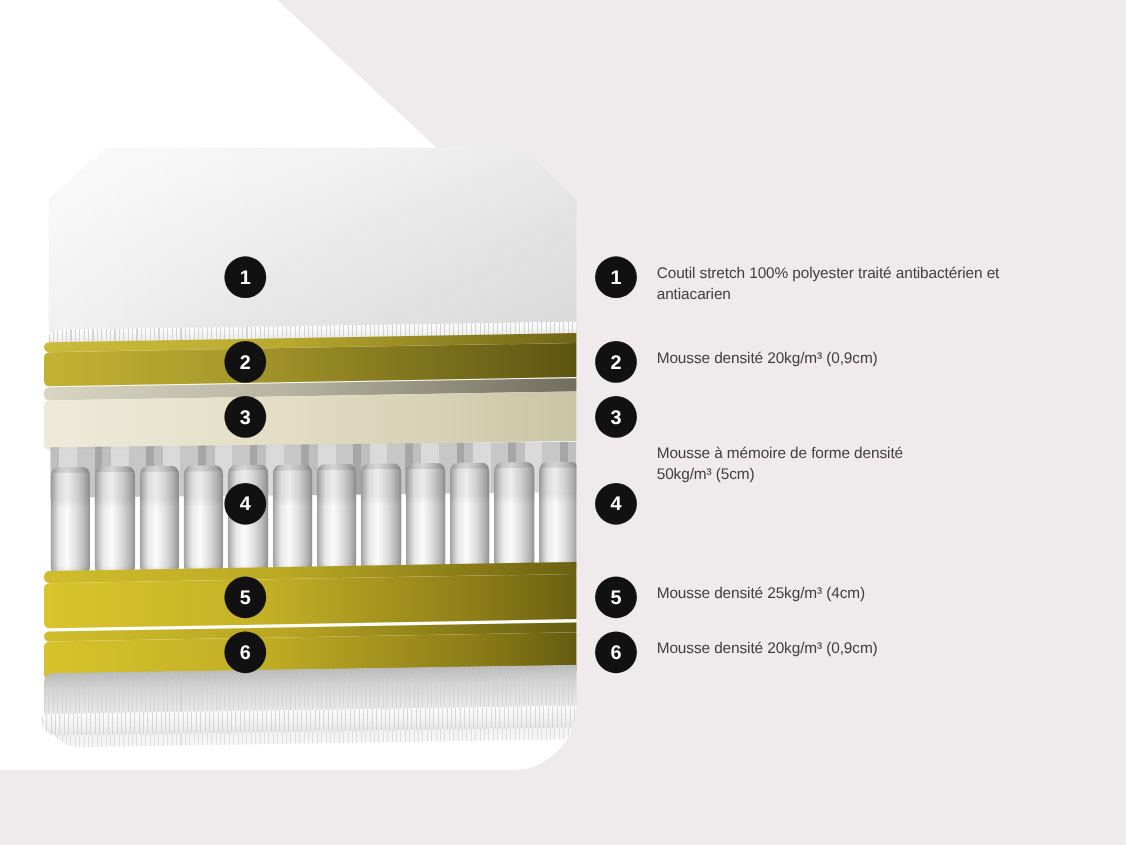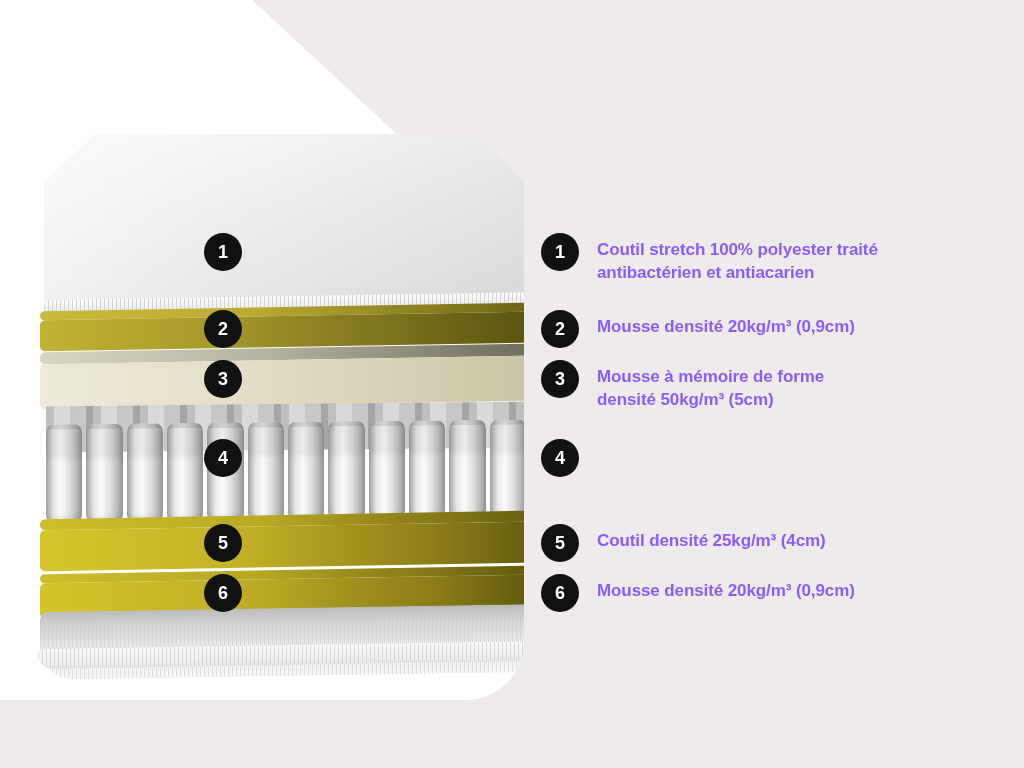--- a/index.html
+++ b/index.html
@@ -270,23 +270,23 @@
     height: 38px;
     border-radius: 50%;
     background: #111111;
     color: #ffffff;
     font-size: 18px;
     font-weight: 700;
     line-height: 38px;
     text-align: center;
   }
   .legend-text {
-    font-size: 17px;
-    font-weight: 700;
-    color: #8b5cf6;
+    font-size: 14px;
+    font-weight: 400;
+    color: #404040;
     line-height: 1.33;
     letter-spacing: -0.1px;
     padding-top: 6px;
     max-width: 360px;
   }
 </style>
 </head>
 <body>
 
 <div id="stage">
@@ -357,30 +357,30 @@
       <div class="legend-text">Coutil stretch 100% polyester traité antibactérien et antiacarien</div>
     </div>
 
     <div class="legend-item" style="top:310px;">
       <div class="legend-badge">2</div>
       <div class="legend-text">Mousse densité 20kg/m³ (0,9cm)</div>
     </div>
 
     <div class="legend-item" style="top:360px;">
       <div class="legend-badge">3</div>
-      <div class="legend-text" style="max-width:250px;">Mousse à mémoire de forme densité 50kg/m³ (5cm)</div>
+      <div class="legend-text" style="max-width:250px;margin-top:36px;">Mousse à mémoire de forme densité 50kg/m³ (5cm)</div>
     </div>
 
     <div class="legend-item" style="top:439px;">
       <div class="legend-badge">4</div>
     </div>
 
     <div class="legend-item" style="top:524px;">
       <div class="legend-badge">5</div>
-      <div class="legend-text">Coutil densité 25kg/m³ (4cm)</div>
+      <div class="legend-text">Mousse densité 25kg/m³ (4cm)</div>
     </div>
 
     <div class="legend-item" style="top:574px;">
       <div class="legend-badge">6</div>
       <div class="legend-text">Mousse densité 20kg/m³ (0,9cm)</div>
     </div>
 
   </div>
 
 </div>

